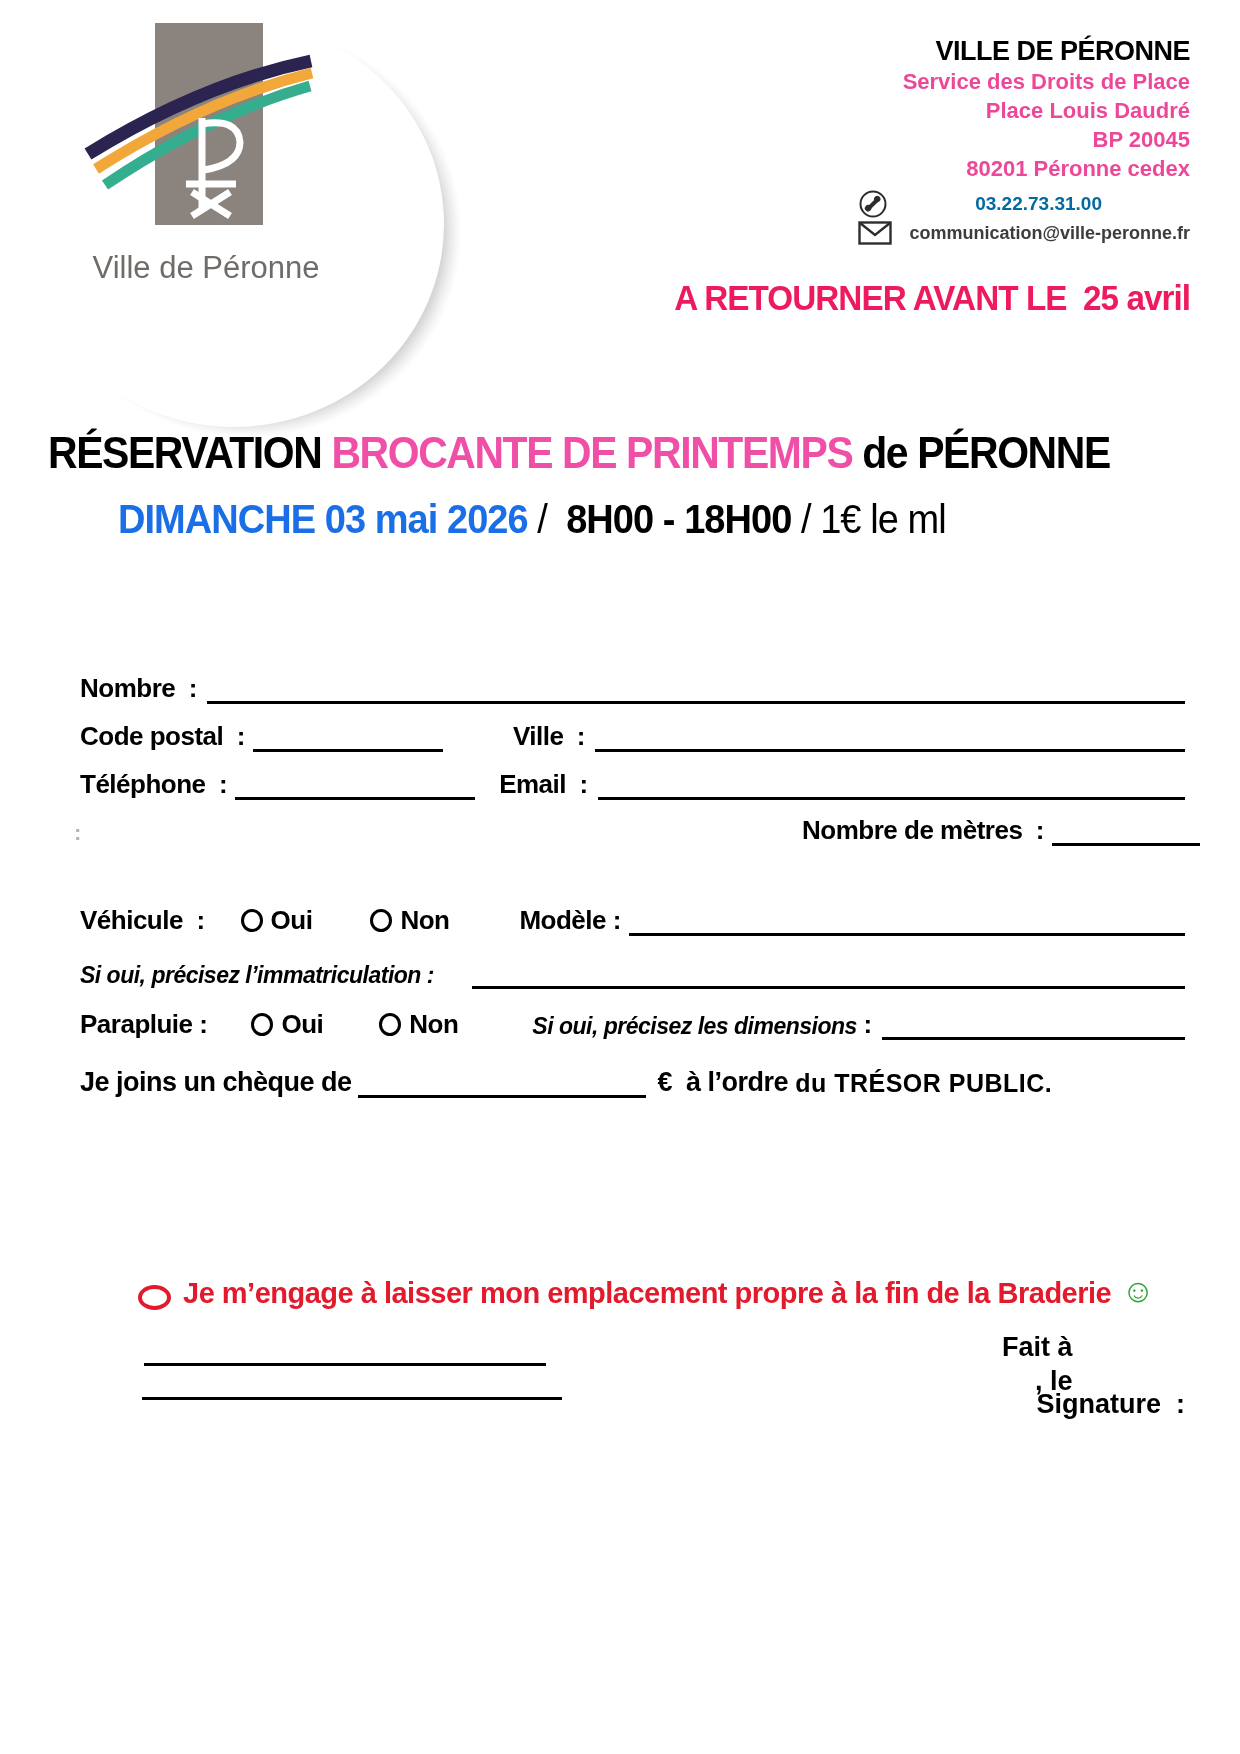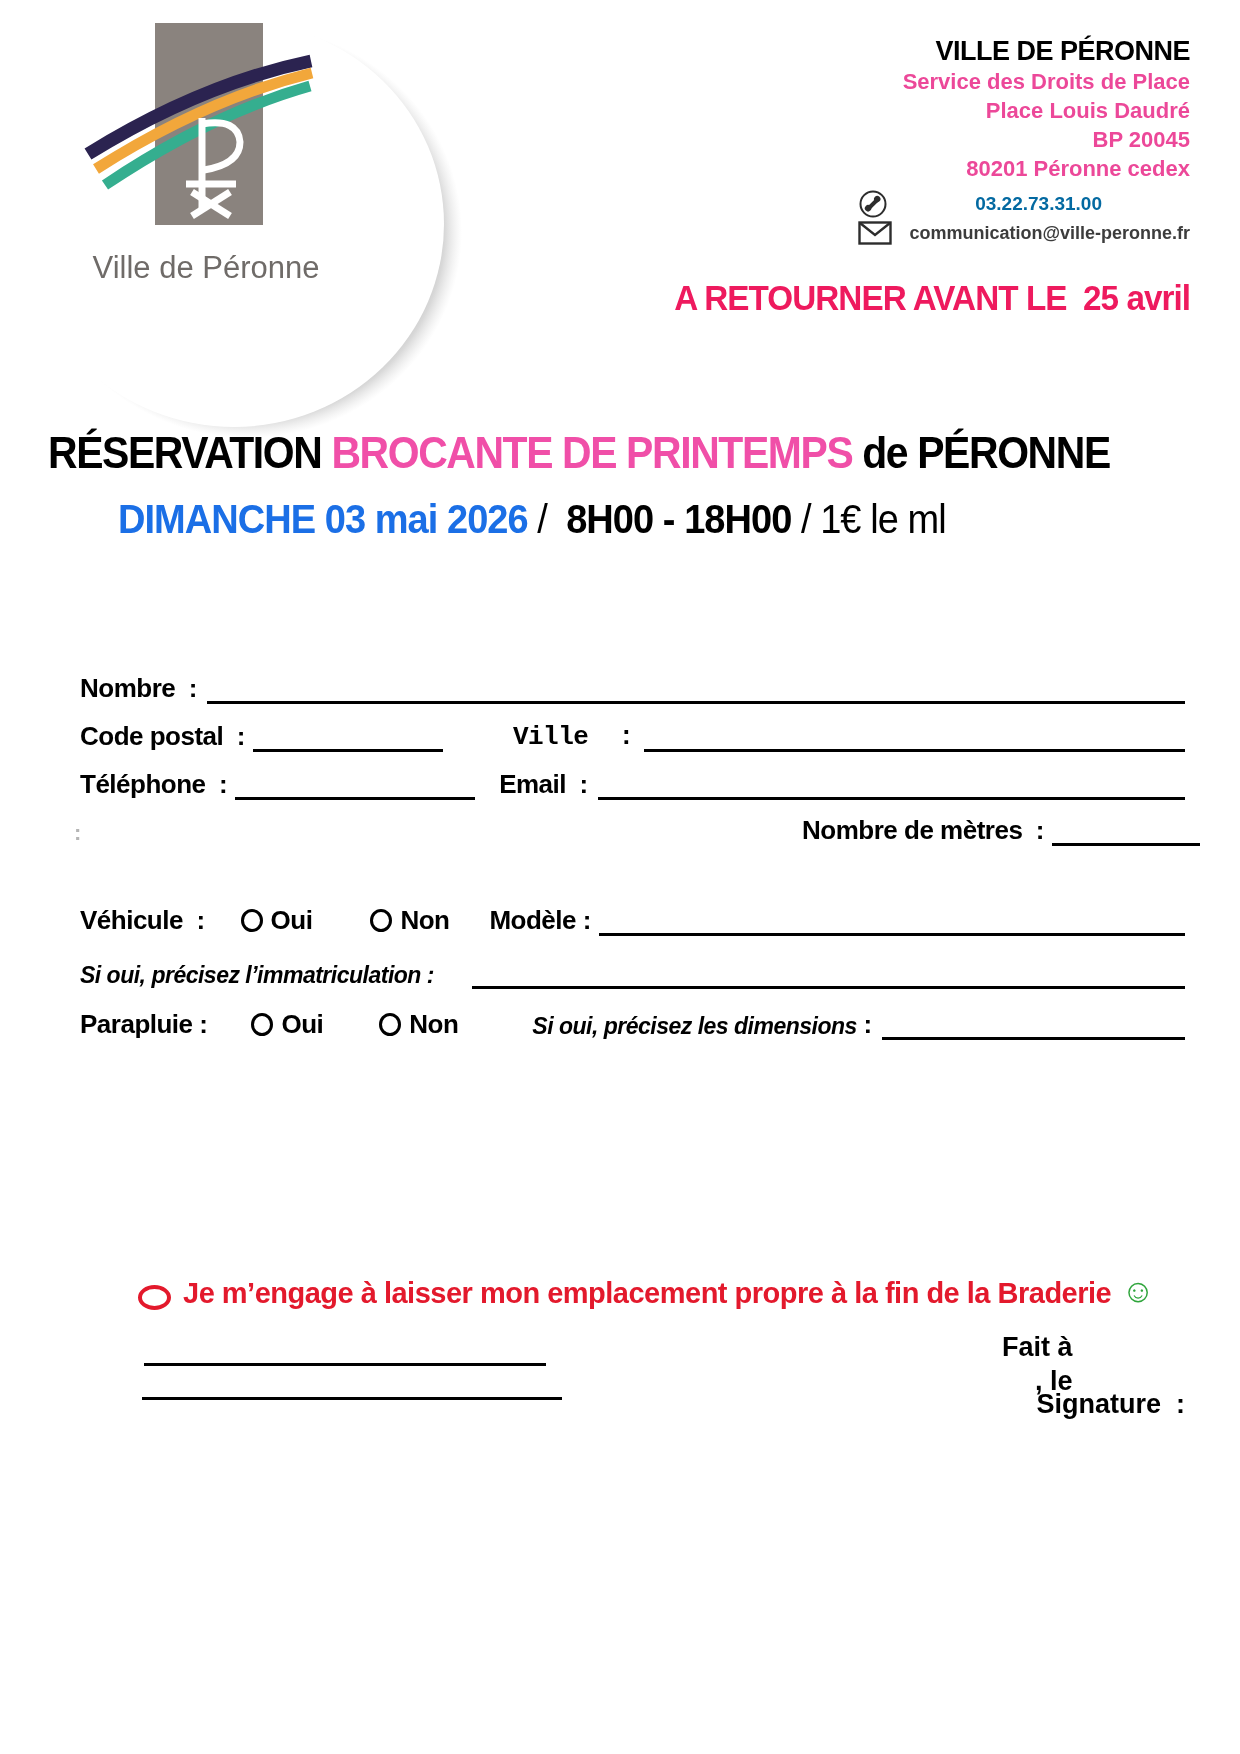--- a/index.html
+++ b/index.html
@@ -136,21 +136,21 @@
 
 
   <div class="row" style="top:672px;height:32px;">
     <span class="lbl">Nombre  :</span>
     <span class="fl" style="flex:1;margin-left:10px;"></span>
   </div>
 
   <div class="row" style="top:720px;height:32px;">
     <span class="lbl">Code postal  :</span>
     <span class="fl" style="width:190px;margin-left:8px;"></span>
-    <span class="lbl" style="margin-left:70px;font-family:Liberation Mono, monospace;">Ville  :</span>
+    <span class="lbl" style="margin-left:70px;">Ville  :</span>
     <span class="fl" style="flex:1;margin-left:10px;"></span>
   </div>
 
   <div class="row" style="top:768px;height:32px;">
     <span class="lbl">Téléphone  :</span>
     <span class="fl" style="width:240px;margin-left:8px;"></span>
     <span class="lbl" style="margin-left:24px;">Email  :</span>
     <span class="fl" style="flex:1;margin-left:10px;"></span>
   </div>
 
@@ -160,40 +160,46 @@
     <span class="lbl">Nombre de mètres  :</span>
     <span class="fl" style="width:148px;margin-left:8px;"></span>
   </div>
 
   <div class="row" style="top:902px;height:34px;">
     <span class="lbl">Véhicule  :</span>
     <span class="radio" style="margin-left:36px;"></span>
     <span class="lbl">Oui</span>
     <span class="radio" style="margin-left:58px;"></span>
     <span class="lbl">Non</span>
-    <span class="lbl" style="margin-left:40px;">Modèle :</span>
+    <span class="lbl" style="margin-left:70px;">Modèle :</span>
     <span class="fl" style="flex:1;margin-left:8px;"></span>
   </div>
 
   <div class="row" style="top:955px;height:34px;">
     <span class="lbl it">Si oui, précisez l’immatriculation :</span>
     <span class="fl" style="flex:1;margin-left:38px;"></span>
   </div>
 
   <div class="row" style="top:1006px;height:34px;">
     <span class="lbl">Parapluie :</span>
     <span class="radio" style="margin-left:44px;"></span>
     <span class="lbl">Oui</span>
     <span class="radio" style="margin-left:56px;"></span>
     <span class="lbl">Non</span>
     <span class="lbl it" style="margin-left:74px;">Si oui, précisez les dimensions</span>
     <span class="lbl"> :</span>
     <span class="fl" style="flex:1;margin-left:10px;"></span>
   </div>
 
+  <div class="row" style="top:1062px;height:36px;">
+    <span class="lbl" style="font-size:27px;">Je joins un chèque de</span>
+    <span class="fl" style="width:288px;margin-left:6px;"></span>
+    <span class="lbl" style="font-size:27px;margin-left:12px;">€  à l’ordre </span>
+    <span class="lbl" style="font-size:25px;letter-spacing:0.5px;">du TRÉSOR PUBLIC.</span>
+  </div>
 
   <div class="pledge">
     <span class="pledge-oval"></span>
     <span class="pledge-txt">Je m’engage à laisser mon emplacement propre à la fin de la Braderie</span>
     <span class="smiley">☺</span>
   </div>
 
   <div class="row" style="top:1332px;height:34px;left:138px;right:160px;flex-direction:column;">
     <span class="fait-lbl">Fait à </span>
     <span class="fl" style="width:402px;margin-left:6px;"></span>

